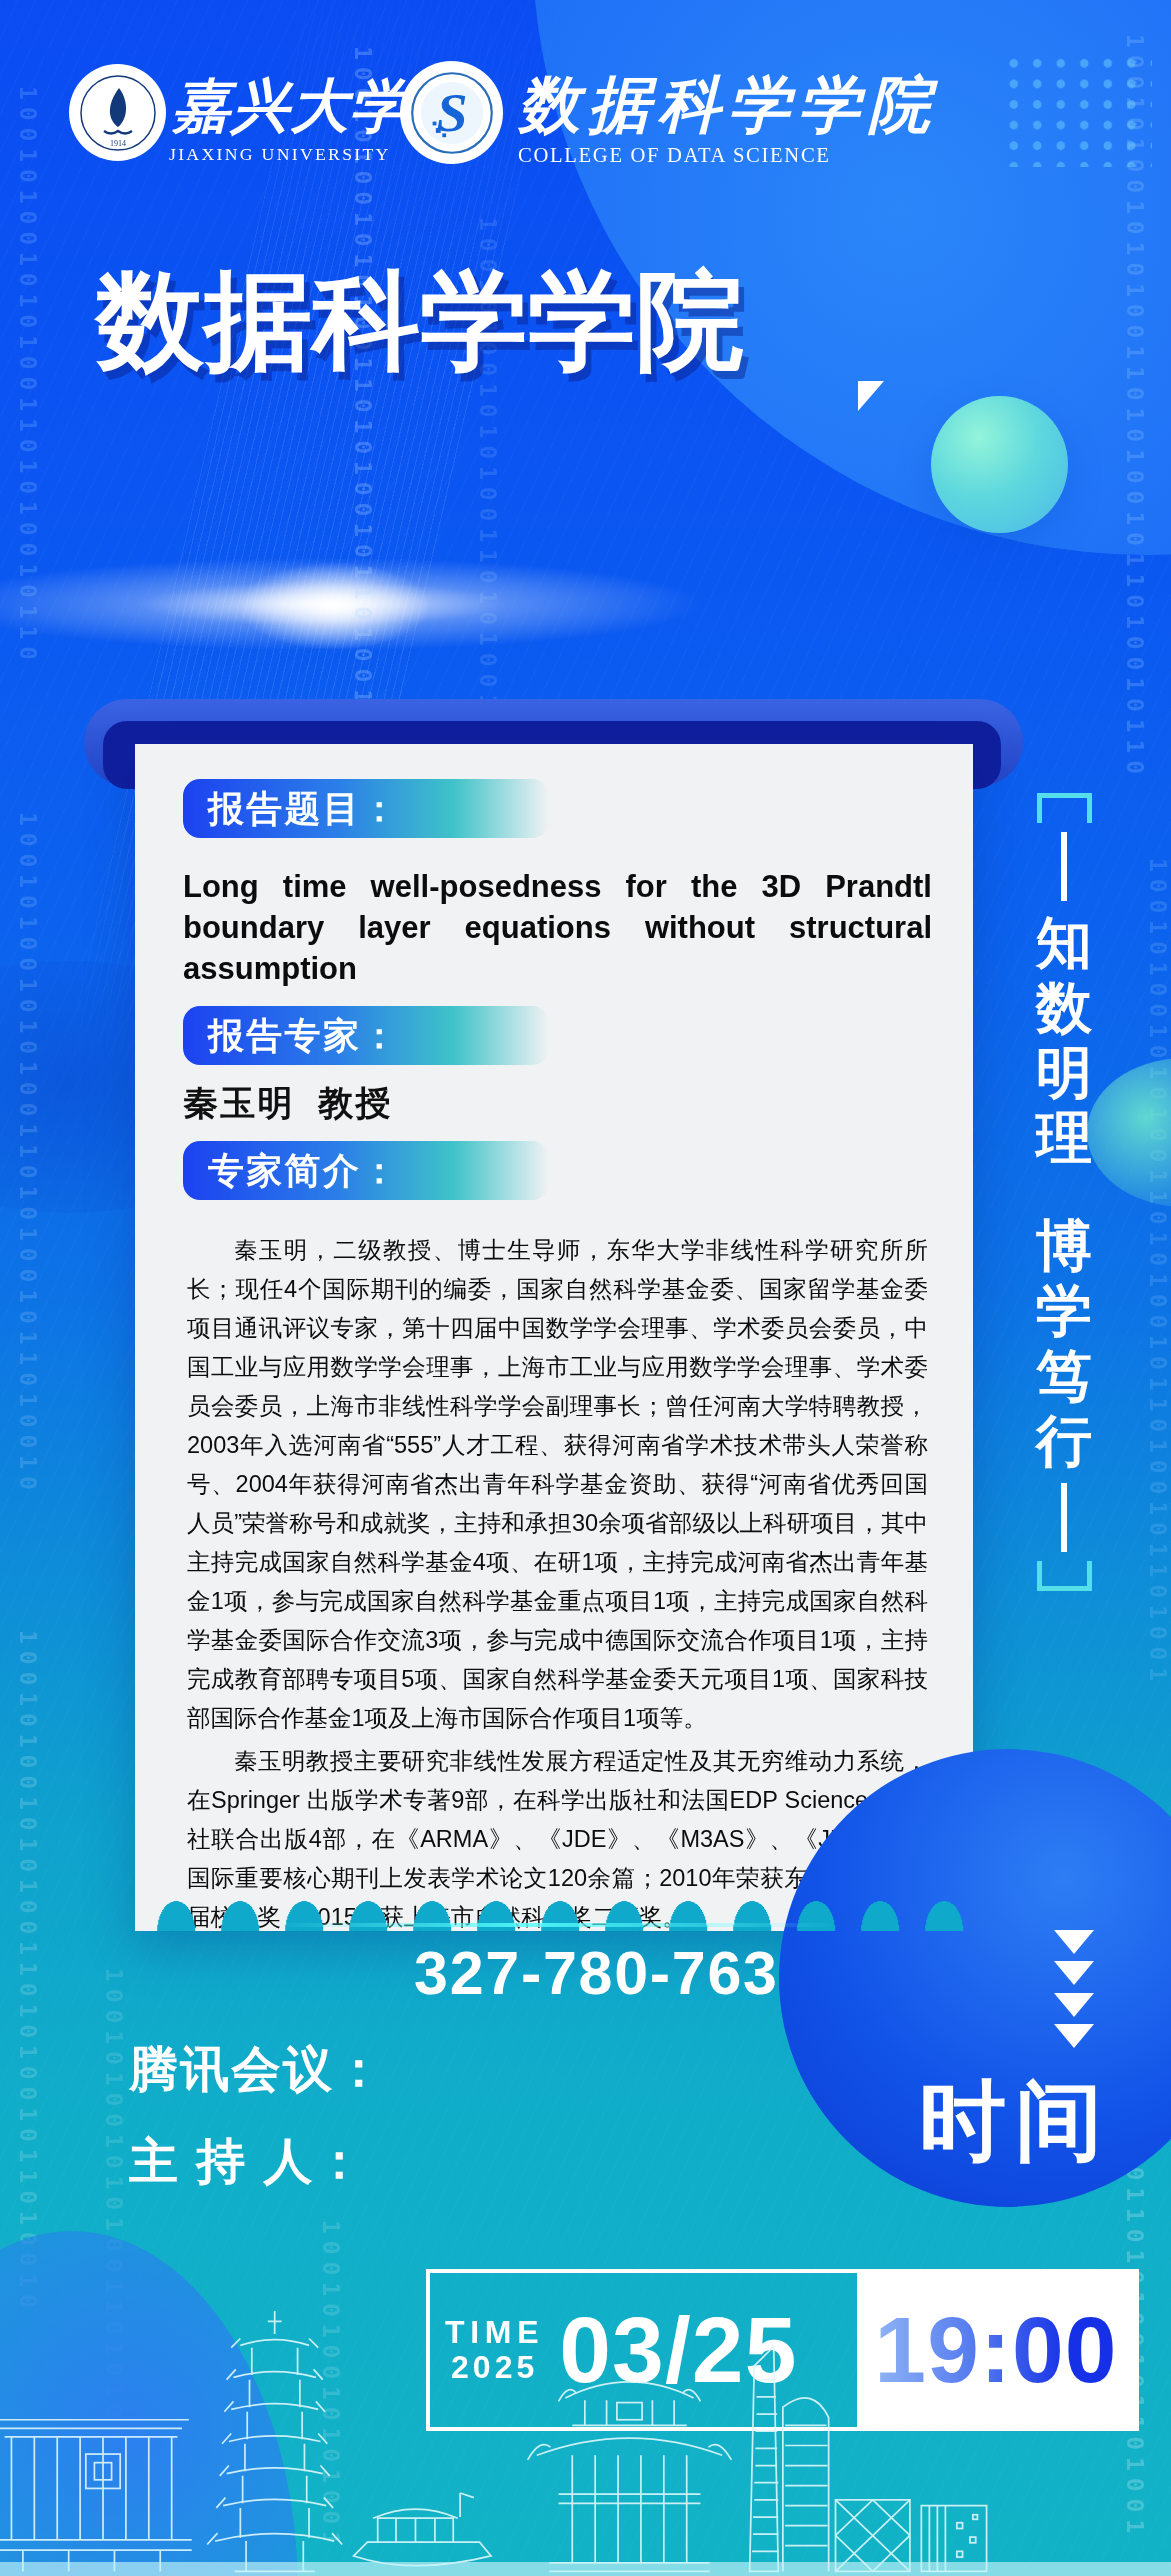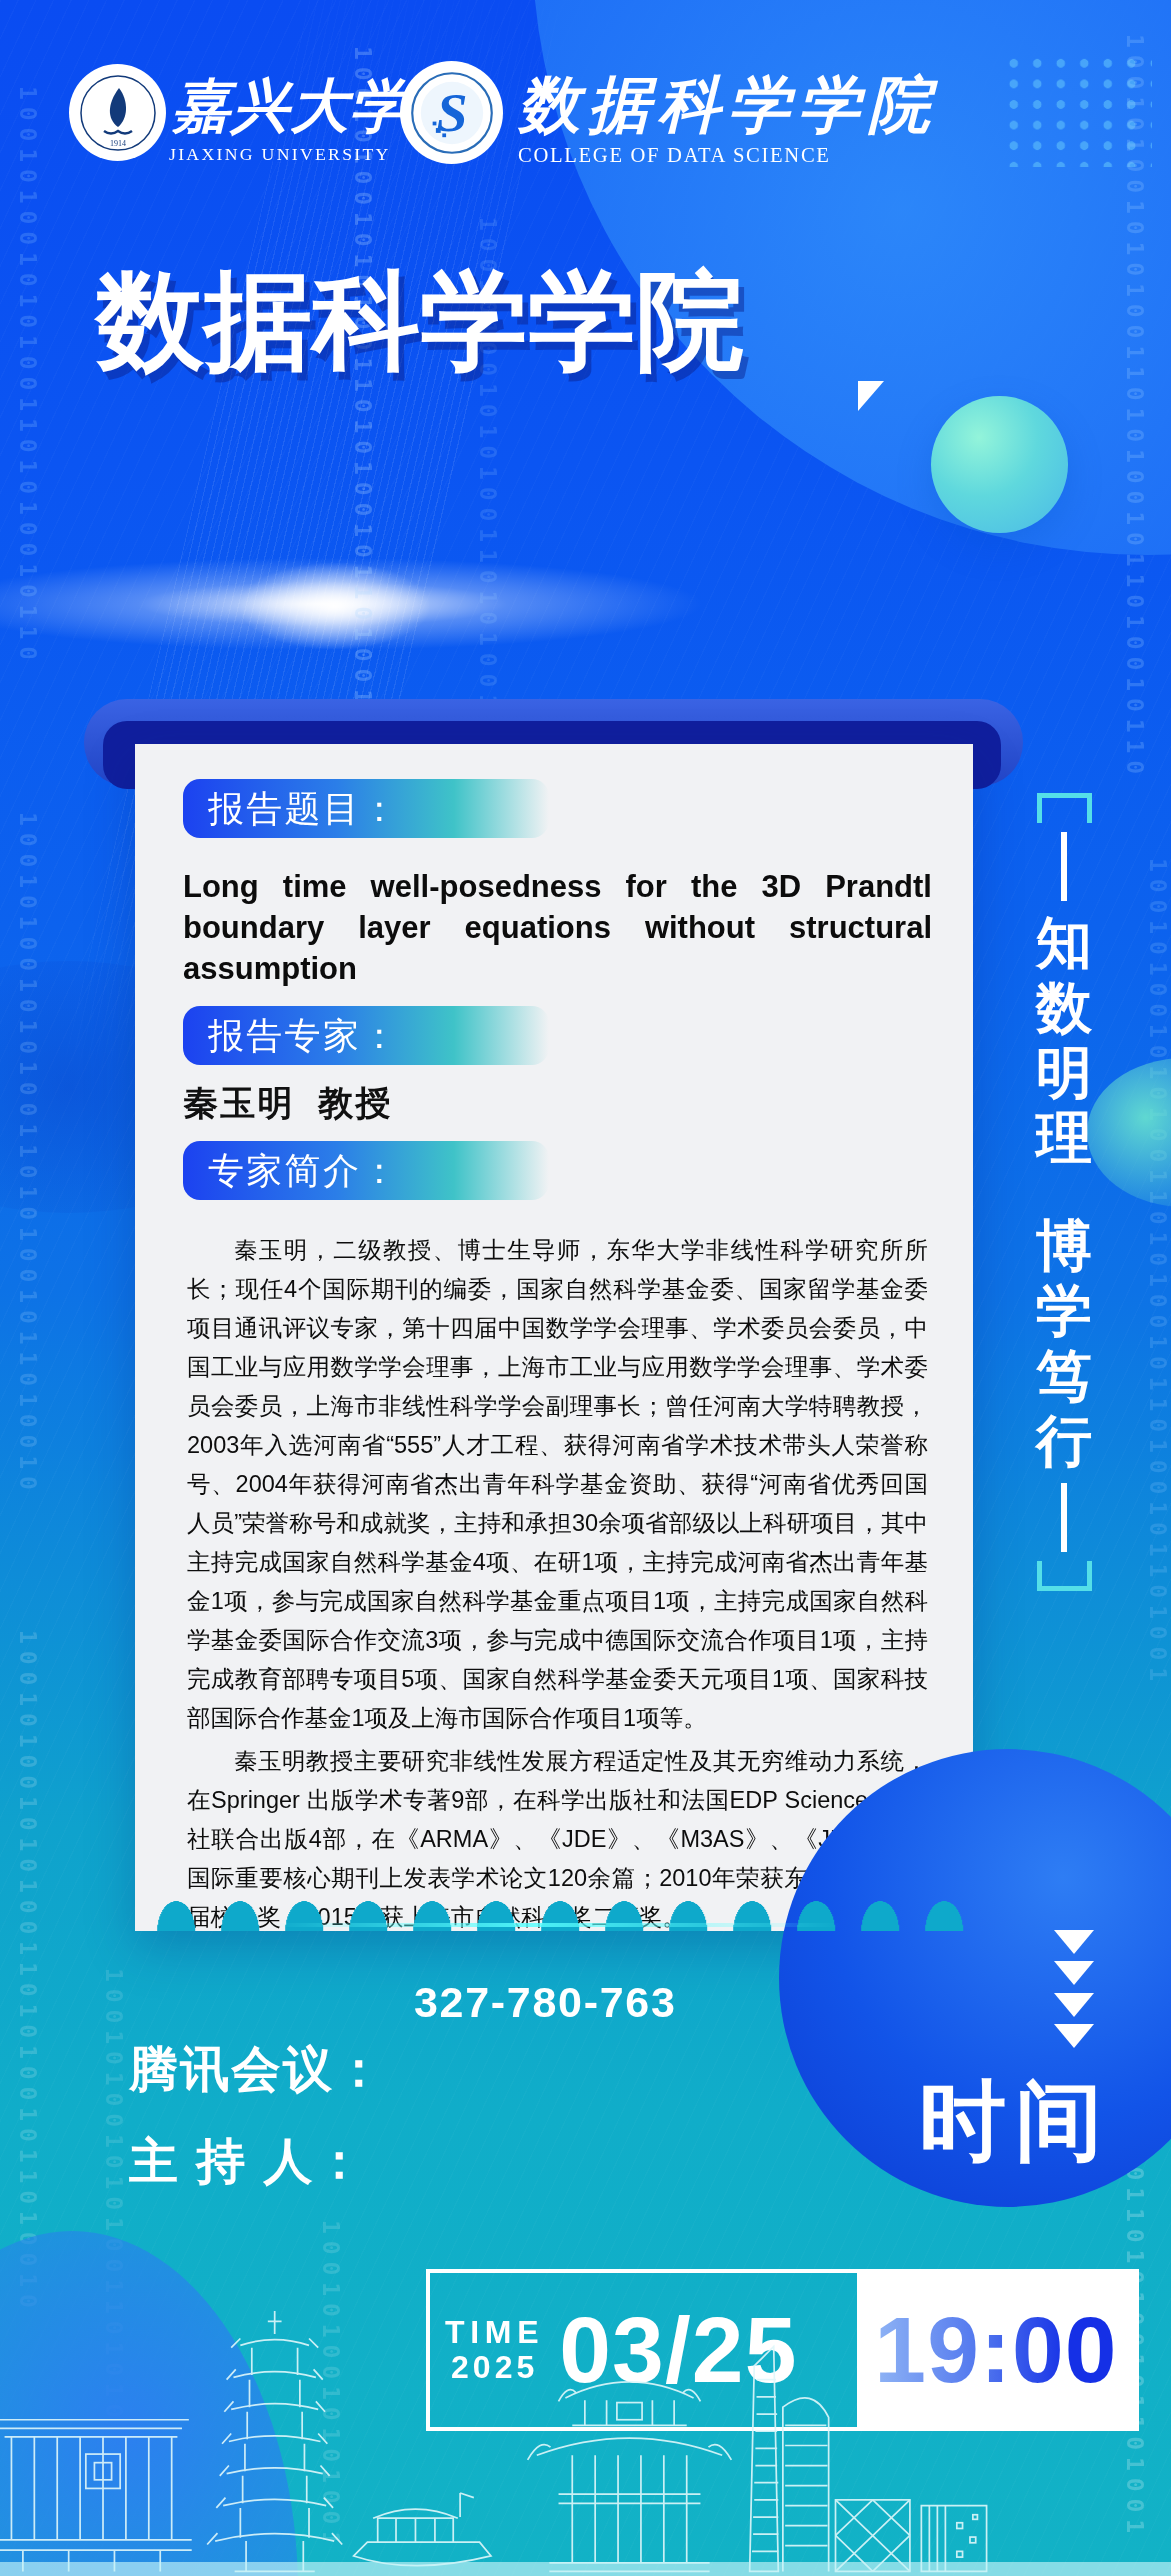--- a/index.html
+++ b/index.html
@@ -89,21 +89,21 @@
   .title2 .num5 { color:#35e1f2; }
 
   
   .bar-outer { left:84px; top:699px; width:939px; height:87px; border-radius:43px;
                background:linear-gradient(180deg,#3a63e4 0%,#2b51d2 60%,#2346c8 100%); }
   .bar-inner { left:103px; top:721px; width:898px; height:68px; border-radius:24px; background:#101f9e; }
   .card { left:135px; top:744px; width:838px; height:1187px; background:#f1f2f4;
           box-shadow:0 17px 46px rgba(0,30,120,.25); }
   .pill { position:absolute; left:48px; width:366px; height:59px; border-radius:17px;
           background:linear-gradient(90deg,#1c42f0 0%,#2b7ee8 42%,#3fc3c8 74%, rgba(63,195,200,0) 100%);
-          color:#fff; font-size:36px; font-weight:400; line-height:59px; padding-left:25px; letter-spacing:2.3px; }
+          color:#fff; font-size:36px; font-weight:700; line-height:59px; padding-left:25px; letter-spacing:2.3px; }
   .pill-topic { top:35px; }
   .pill-speaker { top:262px; }
   .pill-bio { top:397px; }
   .topic-title { position:absolute; left:48px; top:122px; width:749px; color:#0c0c0c;
                  font-size:31px; font-weight:700; line-height:41px; text-align:justify; }
   .speaker-name { position:absolute; left:48px; top:336px; color:#111; font-size:35px; font-weight:900; letter-spacing:2.3px;font-family:Liberation Mono, monospace; }
   .bio { position:absolute; left:48px; top:483px; width:749px; color:#0d0d0d;
          font-size:23.5px; line-height:39px; text-align:justify; }
   .bio p { text-indent:2em; margin:4px; }
   .scallops { position:absolute; left:0; bottom:0; width:100%; height:30px;
@@ -118,21 +118,21 @@
   .bracket.top { border-bottom:none; }
   .bracket.bottom { border-top:none; }
   .mdash { width:5.7px; height:69px; background:#fff; margin:9.2px auto; }
   .mchar { font-size:56px; font-weight:900; color:#fff; line-height:65px; }
   .mgap { margin-top:43px; }
 
   
   .meet-label { color:#fff; font-weight:900; letter-spacing:2.3px; font-size:49px; white-space:nowrap; }
   .meet-value { color:#fff; font-weight:900; white-space:nowrap; }
   .m1l { left:129px; top:2037px; }
-  .m1v { left:414px; top:1978px; font-size:43px; letter-spacing:1.7px; }
+  .m1v { left:414px; top:1938px; font-size:61px; letter-spacing:1.7px; }
   .m2l { left:129px; top:2129px; }
   .m2v { left:414px; top:2129px; font-size:49px; letter-spacing:4.6px; }
 
   
   .arrows { left:1054px; top:1930px; }
   .arrow { width:0; height:0; border-left:20px solid transparent; border-right:20px solid transparent;
            border-top:24px solid #fff; margin-bottom:7.4px; }
   .time-cn { left:919px; top:2063px; font-size:87px; font-weight:900; color:#fff; letter-spacing:9.2px; white-space:nowrap; }
   .time-bar { left:426px; top:2269px; width:713px; height:162px; border:4.6px solid #fff; display:flex; }
   .tb-left { flex:1; display:flex; align-items:center; padding-left:15px; }

